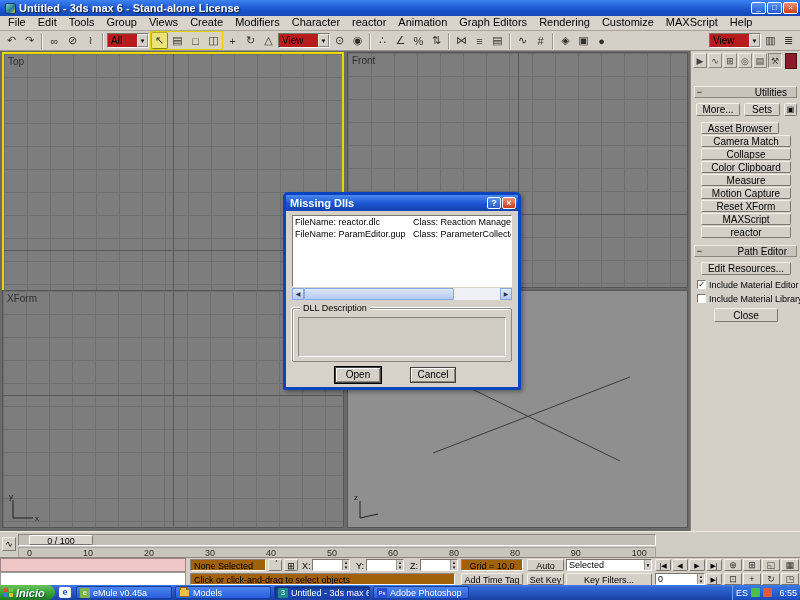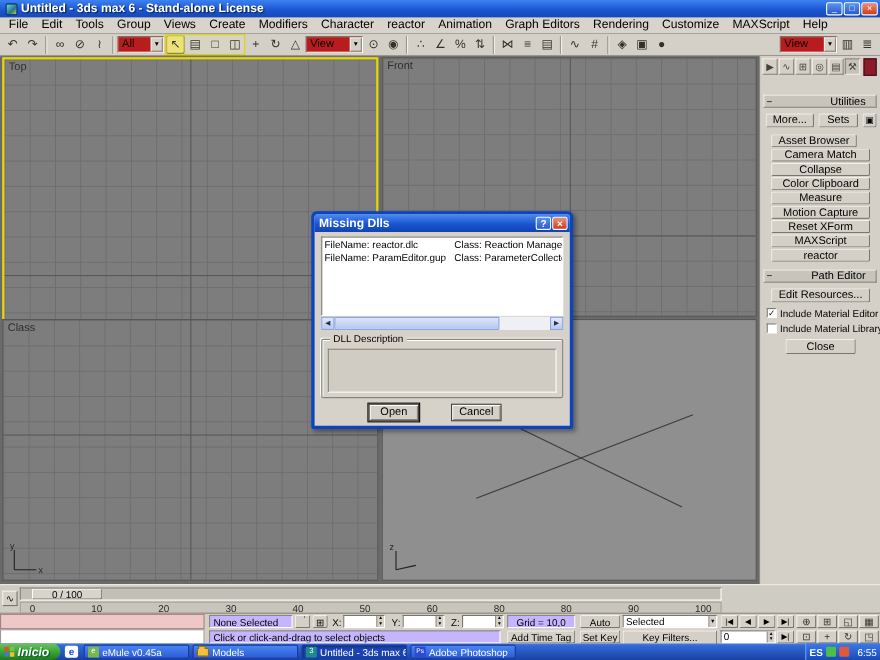--- a/index.html
+++ b/index.html
@@ -119,21 +119,21 @@
     border:1px solid #a8a49c; display:flex; justify-content:space-between; align-items:center; padding:0 8px;
     font-size:9px; color:#2c2a26; }
 
   
   .statusbar { position:absolute; left:0; top:557px; width:800px; height:28px; background:#d4d0c7;
     border-top:1px solid #8a867e; }
   .listener-pink { position:absolute; left:0; top:0; width:186px; height:14px;
     background:var(--listener_pink,#efc7c7); border:1px solid #9a8686; }
   .listener-white { position:absolute; left:0; top:14px; width:186px; height:14px; background:#fff; border:1px solid #9a9a96; }
   .sbx { position:absolute; font-size:9px; }
-  .inset-panel { background:#c4b5fd; border:1px solid; border-color:#8a867e #fff #fff #8a867e;
+  .inset-panel { background:#a16207; border:1px solid; border-color:#8a867e #fff #fff #8a867e;
     line-height:10px; padding-top:1px; overflow:hidden; white-space:nowrap; }
   .sb-btn { background:#d4d0c7; border:1px solid; border-color:#f4f0e8 #7a766e #7a766e #f4f0e8; border-radius:2px;
     text-align:center; line-height:10px; padding-top:1px; overflow:hidden; }
   .sb-field { background:#fff; border:1px solid; border-color:#7a766e #fff #fff #7a766e; display:flex; }
   .sb-field .val { flex:1; font-size:9px; line-height:10px; padding-left:2px; }
   .spin { width:7px; display:flex; flex-direction:column; background:#d4d0c7; border-left:1px solid #9a968e; }
   .spin span { font-size:5px; line-height:5px; text-align:center; }
   .lockbody { position:relative; width:8px; height:5px; background:#4a4a4a; margin:4px auto 0; }
   .lockbody:before { content:""; position:absolute; left:1px; top:-4px; width:4px; height:4px;
     border:1px solid #4a4a4a; border-bottom:0; border-radius:2px 2px 0 0; }
@@ -158,21 +158,21 @@
     display:flex; align-items:center; gap:3px; padding:0 3px; overflow:hidden; white-space:nowrap; }
   .task.active { background:#1c44b0; box-shadow:inset 1px 1px 2px #102a70; }
   .task-ico { width:10px; height:10px; flex:none; border-radius:1px; font-size:7px; line-height:10px;
     text-align:center; color:#fff; }
   .ico-emule{background:#7ab648;} .ico-max{background:#1f8a8c;} .ico-ps{background:#2a4ad0; font-size:6px;}
   .folder { width:11px; height:8px; background:#f0c040; border:1px solid #8a6a10; border-radius:1px; position:relative; flex:none; }
   .folder:before { content:""; position:absolute; top:-3px; left:0; width:5px; height:2px; background:#f0c040;
     border:1px solid #8a6a10; border-bottom:0; }
   .tray { position:absolute; right:0; top:0; width:68px; height:15px; border-left:1px solid #6aa0f8;
     background:linear-gradient(180deg,#3a7ae8,#1a4ab8); display:flex; align-items:center; gap:3px; padding:0 3px; }
-  .tray-lang { color:#fff; font-size:9px; font-weight:bold; }
+  .tray-lang { color:#fff; font-size:9px; font-weight:normal; }
   .tray-ico { width:9px; height:9px; border-radius:1px; }
   .ti-1{background:#4ac04a;} .ti-2{background:#e05a3a;}
   .tray-clock { color:#fff; font-size:9px; margin-left:auto; }
 </style>
 </head>
 <body>
 
 <div id="screen">
 
   <div class="titlebar">
@@ -274,21 +274,21 @@
       <svg class="tripod" width="34" height="30">
         <line x1="6" y1="24" x2="26" y2="24" stroke="#202020"></line>
         <line x1="6" y1="24" x2="6" y2="6" stroke="#202020"></line>
         <text x="28" y="27" font-size="8" fill="#202020">x</text>
         <text x="2" y="5" font-size="8" fill="#202020">y</text>
       </svg>
     </div>
     <div class="vp vp-left grid-bg">
       <span class="axline-v" style="left:50%"></span>
       <span class="axline-h" style="top:44%"></span>
-      <span class="vp-label">Class</span>
+      <span class="vp-label">XForm</span>
       <svg class="tripod" width="34" height="30">
         <line x1="6" y1="24" x2="26" y2="24" stroke="#202020"></line>
         <line x1="6" y1="24" x2="6" y2="6" stroke="#202020"></line>
         <text x="28" y="27" font-size="8" fill="#202020">x</text>
         <text x="2" y="5" font-size="8" fill="#202020">y</text>
       </svg>
     </div>
     <div class="vp vp-persp">
       <svg width="341" height="238">
         <line x1="85" y1="162" x2="282" y2="86" stroke="#3c3c3c"></line>

